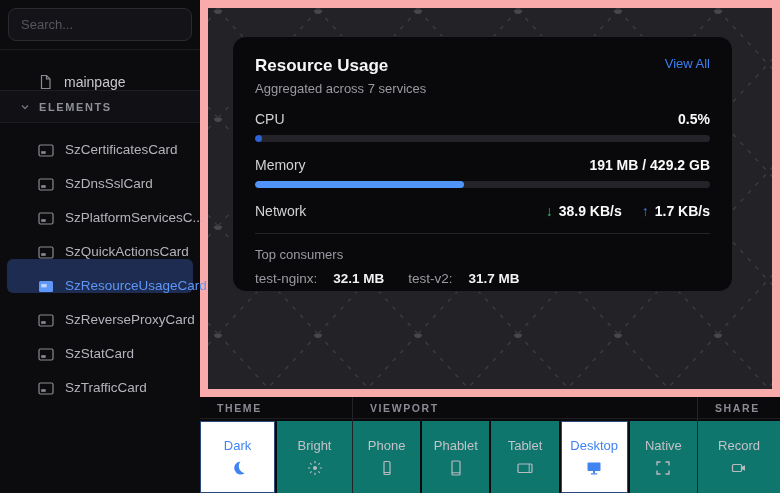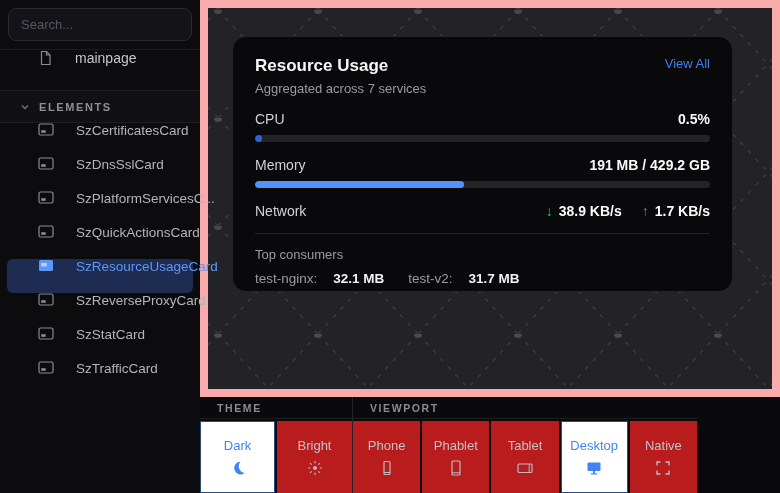--- a/index.html
+++ b/index.html
@@ -14,21 +14,21 @@
     border-radius:8px; color:#c8c8cf; font-size:13px; padding:0 12px; outline:none;
     font-family:"Liberation Sans", sans-serif; }
   .search-input::placeholder { color:#56565f; }
   .side-divider { border-top:1px solid #1b1b20; }
   .section-header { height:33px; display:flex; align-items:center; gap:9px;
     padding-left:20px; background:#101015; border-top:1px solid #1d1d22;
     border-bottom:1px solid #1d1d22; cursor:pointer; }
   .section-header .chev { color:#71717a; display:flex; }
   .section-header .sec-label { color:#8f8f98; font-size:11px; font-weight:700;
     letter-spacing:1.6px; }
-  .side-item { height:34px; display:flex; align-items:flex-start; gap:22px;
+  .side-item { height:34px; display:flex; align-items:flex-end; gap:11px;
     padding-left:38px; color:#b4b4bc; font-size:13.5px; cursor:pointer; }
   .page-item { height:40px; color:#c6c6cd; font-size:14px; }
   .side-item .it-icon { display:flex; color:#8a8a92; }
   .side-item.selected { background:#1d2c50; color:#5e97f7; border-radius:6px;
     margin:0 7px; padding-left:31px; }
   .side-item.selected .it-icon { color:#5e97f7; }
 
   
   .preview { position:absolute; left:200px; top:0; width:580px; height:397px;
     border:8px solid #f9abab; background:#232327; overflow:hidden; }
@@ -64,21 +64,21 @@
 
   
   .toolbar { position:absolute; left:200px; top:397px; width:580px; height:96px;
     background:#0a0a0d; display:flex; }
   .tb-group { display:flex; flex-direction:column; }
   .tb-group + .tb-group { border-left:1px solid #222228; }
   .tb-label { height:22px; display:flex; align-items:center; padding-left:17px;
     color:#8b8b94; font-size:10.5px; font-weight:700; letter-spacing:1.6px;
     border-bottom:1px solid #1c1c21; }
   .tb-buttons { flex:1; display:flex; gap:2px; padding-top:2px; }
-  .tb-btn { flex:1; background:#b91c1c; display:flex; flex-direction:column;
+  .tb-btn { flex:1; background:#0f766e; display:flex; flex-direction:column;
     align-items:center; justify-content:center; gap:7px; color:#c2c2c8;
     font-size:13px; cursor:pointer; border:1px solid transparent; }
   .tb-btn .tb-icon { display:flex; color:#b9b9c0; }
   .tb-btn.selected { background:#ffffff; border:1px solid #2c4a80; color:#4183f0; }
   .tb-btn.selected .tb-icon { color:#4183f0; }
 </style>
 </head>
 <body>
 
 <div class="sidebar">
@@ -316,13 +316,27 @@
         <span>Native</span>
         <span class="tb-icon">
           <svg width="16" height="16" viewBox="0 0 16 16" fill="none" stroke="currentColor" stroke-width="1.4">
               <path d="M2 5.5V2h3.5M10.5 2H14v3.5M14 10.5V14h-3.5M5.5 14H2v-3.5"></path>
             </svg>
         </span>
       </div>
     </div>
   </div>
 
+  <div class="tb-group" style="width:83px">
+    <div class="tb-label">SHARE</div>
+    <div class="tb-buttons">
+      <div class="tb-btn">
+        <span>Record</span>
+        <span class="tb-icon">
+          <svg width="16" height="16" viewBox="0 0 16 16">
+              <rect x="1.5" y="4.5" width="9" height="7" rx="1" fill="none" stroke="currentColor" stroke-width="1.2"></rect>
+              <path d="M10.5 7l3.5-1.8v5.6L10.5 9z" fill="currentColor"></path>
+            </svg>
+        </span>
+      </div>
+    </div>
+  </div>
 </div>
 
 </body></html>

